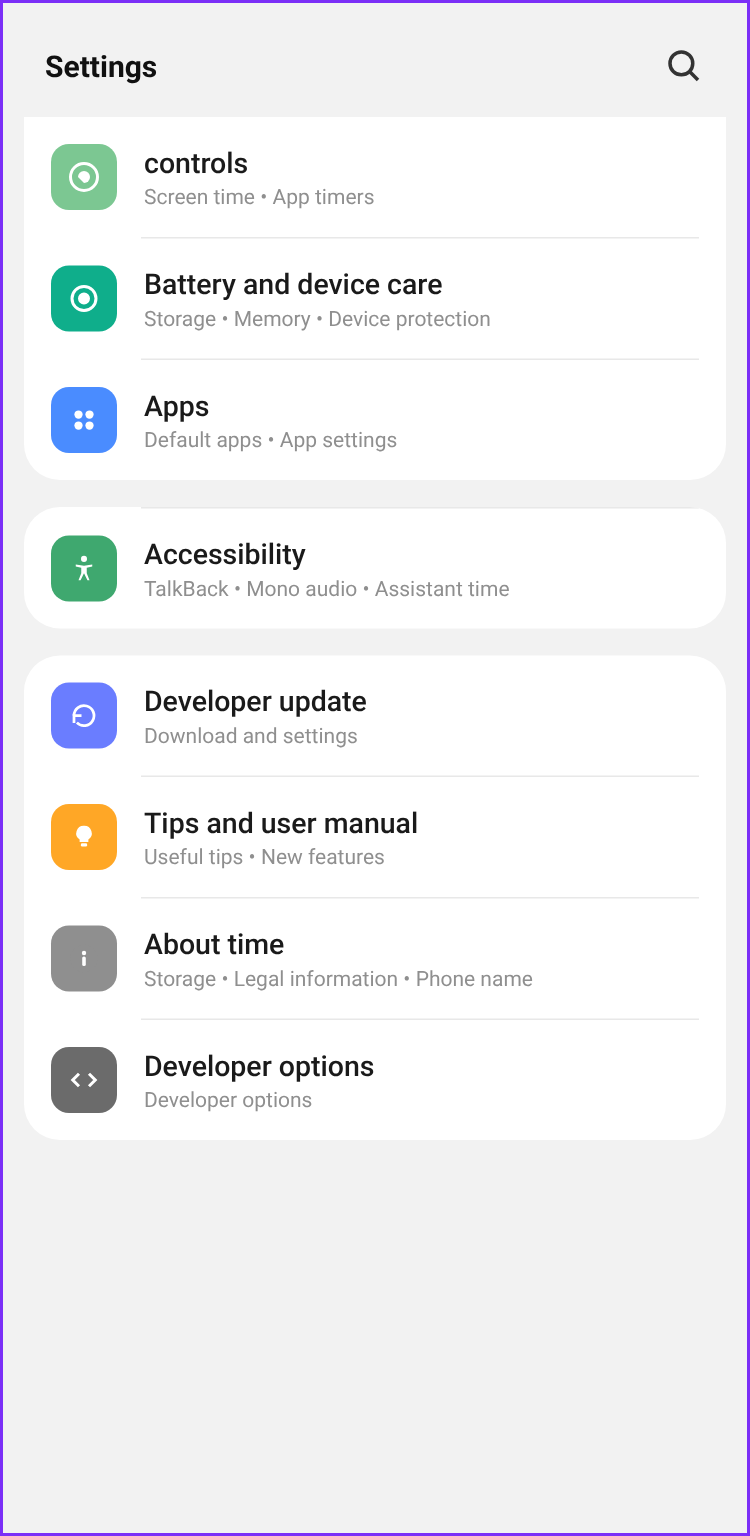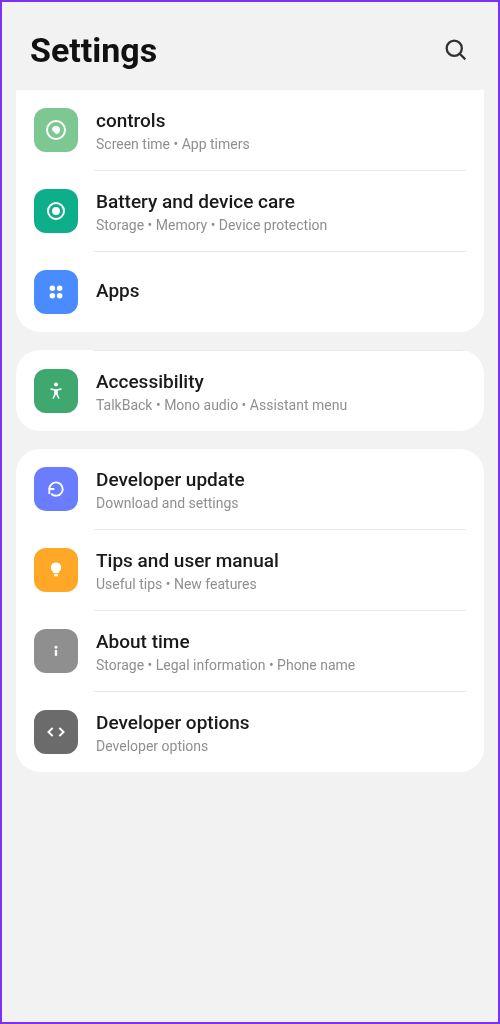--- a/index.html
+++ b/index.html
@@ -12,21 +12,21 @@
       overflow: hidden;
       position: relative;
     }
     .header {
       display: flex;
       justify-content: space-between;
       align-items: center;
       padding: 28px 28px 20px 28px;
     }
     .header-title {
-      font-size: 34px;
+      font-size: 20px;
       font-weight: 700;
       color: #111;
     }
     .search-btn {
       width: 28px;
       height: 28px;
       cursor: pointer;
     }
     .card {
       background: #fff;
@@ -132,36 +132,37 @@
     <div class="icon-wrap blue1">
       <svg width="22" height="22" viewBox="0 0 24 24" fill="#fff">
           <circle cx="8" cy="8" r="3"></circle>
           <circle cx="16" cy="8" r="3"></circle>
           <circle cx="8" cy="16" r="3"></circle>
           <circle cx="16" cy="16" r="3"></circle>
         </svg>
     </div>
     <div class="row-text">
       <div class="row-title">Apps</div>
+      <div class="row-sub">Default apps  •  App settings</div>
     </div>
   </div>
 </div>
 
 <div class="card">
   <div class="divider"></div>
   <div class="row">
     <div class="icon-wrap green3">
       <svg width="22" height="22" viewBox="0 0 24 24" fill="#fff">
           <circle cx="12" cy="5" r="2.2"></circle>
           <path d="M6 9 l6 1 6 -1 v1.5 l-4 1 v4 l2 5 h-1.5 l-2.5 -5 -2.5 5 H8 l2 -5 v-4 l-4 -1z"></path>
         </svg>
     </div>
     <div class="row-text">
       <div class="row-title">Accessibility</div>
-      <div class="row-sub">TalkBack  •  Mono audio  •  Assistant menu</div>
+      <div class="row-sub">TalkBack  •  Mono audio  •  Assistant time</div>
     </div>
   </div>
 </div>
 
 <div class="card">
   <div class="row">
     <div class="icon-wrap blue2">
       <svg width="20" height="20" viewBox="0 0 24 24" fill="none" stroke="#fff" stroke-width="2.2">
           <path d="M4 12 a8 8 0 1 1 2.3 5.7"></path>
           <polyline points="4 18 4 12 10 12" fill="none"></polyline>

